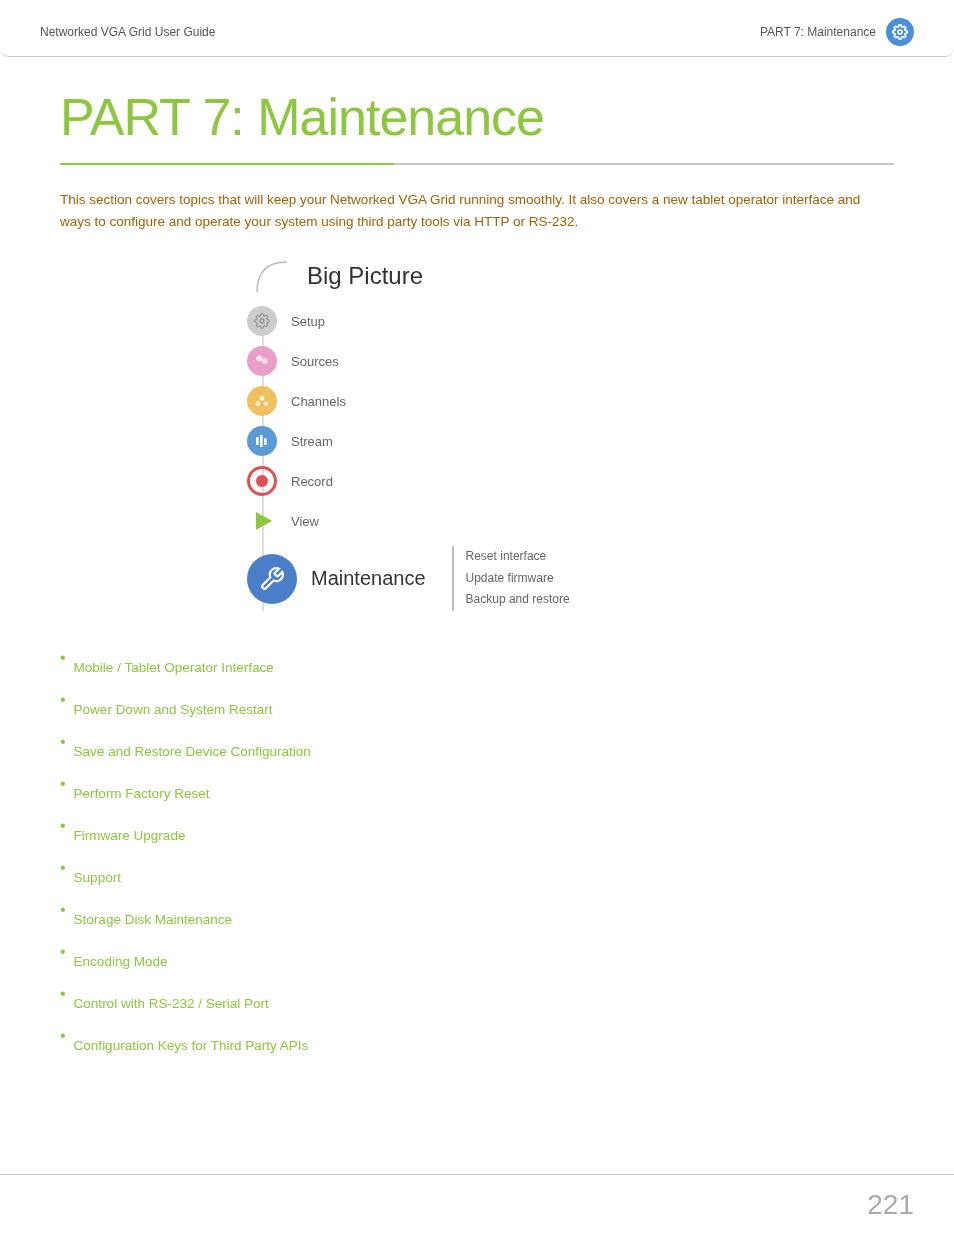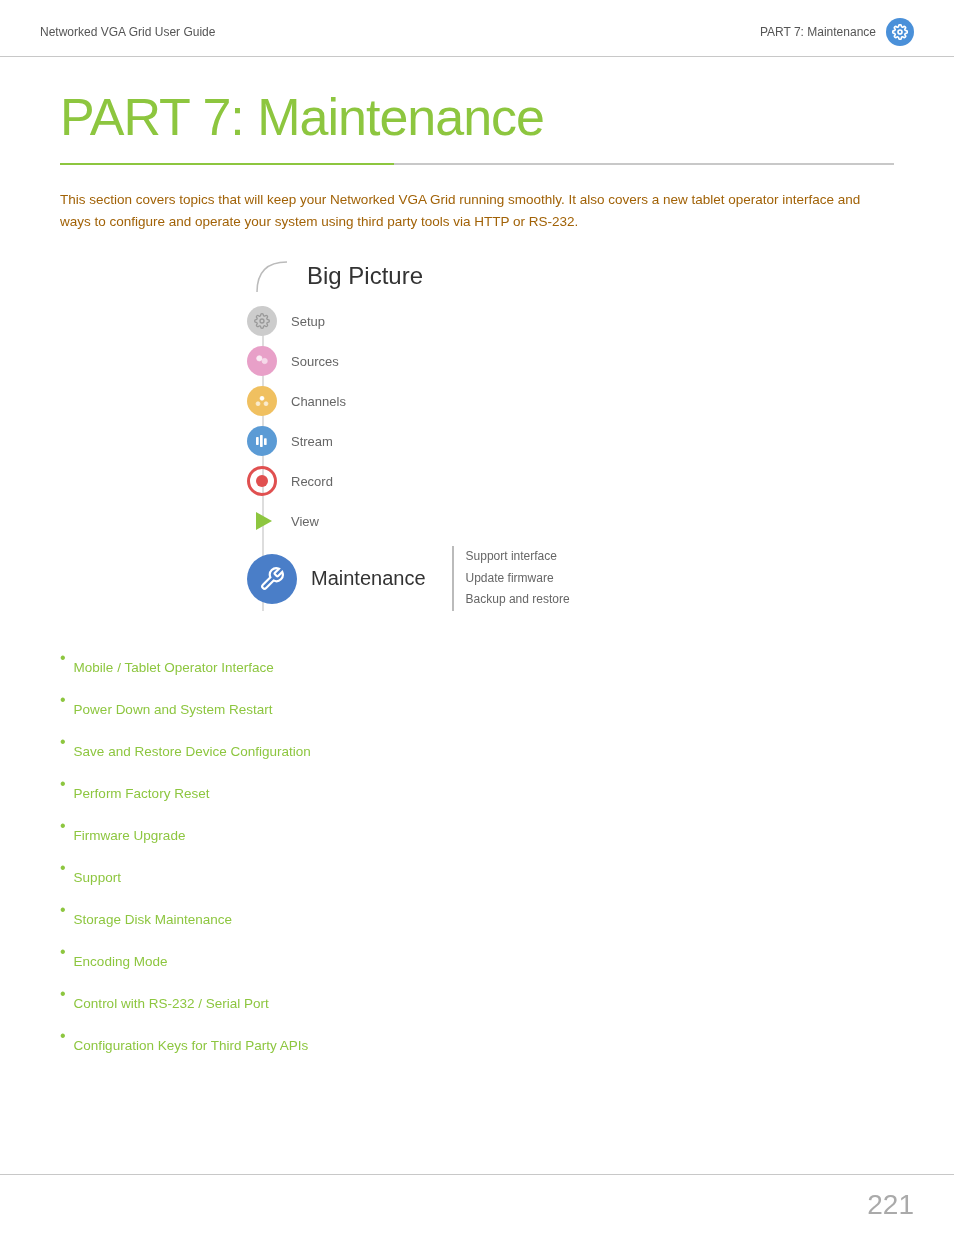--- a/index.html
+++ b/index.html
@@ -12,20 +12,21 @@
       position: relative;
     }
 
     
     .header {
       display: flex;
       justify-content: space-between;
       align-items: center;
       padding: 18px 40px 10px 40px;
       border-bottom: 1px solid #c8c8c8;
+      border-radius: 9px;
     }
     .header-left {
       font-size: 12px;
       color: #555;
     }
     .header-right {
       display: flex;
       align-items: center;
       gap: 10px;
       font-size: 12px;
@@ -280,21 +281,21 @@
         </div>
 
         <div class="maintenance-row">
           <div style="width:50px;height:50px;border-radius:50%;background:#4a7ec8;display:flex;align-items:center;justify-content:center;flex-shrink:0;">
             <svg width="26" height="26" viewBox="0 0 24 24" fill="none" stroke="white" stroke-width="2">
               <path d="M14.7 6.3a1 1 0 0 0 0 1.4l1.6 1.6a1 1 0 0 0 1.4 0l3.77-3.77a6 6 0 0 1-7.94 7.94l-6.91 6.91a2.12 2.12 0 0 1-3-3l6.91-6.91a6 6 0 0 1 7.94-7.94l-3.76 3.76z"></path>
             </svg>
           </div>
           <span style="font-size:20px;color:#333;font-weight:400;margin-right:8px;">Maintenance</span>
           <div class="maintenance-desc">
-            <div>Support interface</div>
+            <div>Reset interface</div>
             <div>Update firmware</div>
             <div>Backup and restore</div>
           </div>
         </div>
       </div>
     </div>
   </div>
 
   <ul class="topics-list">
     <li>

